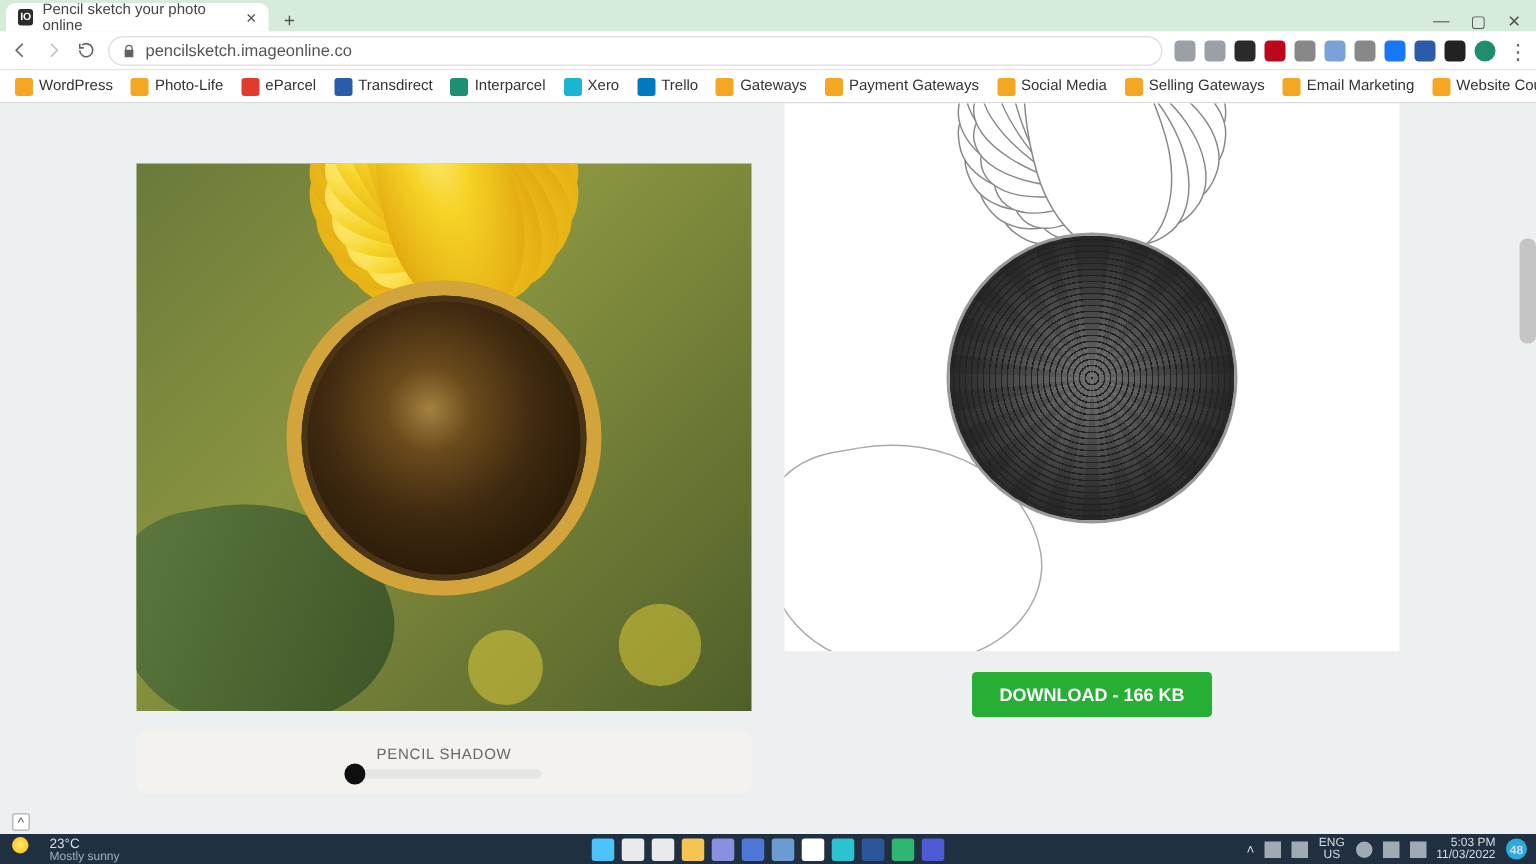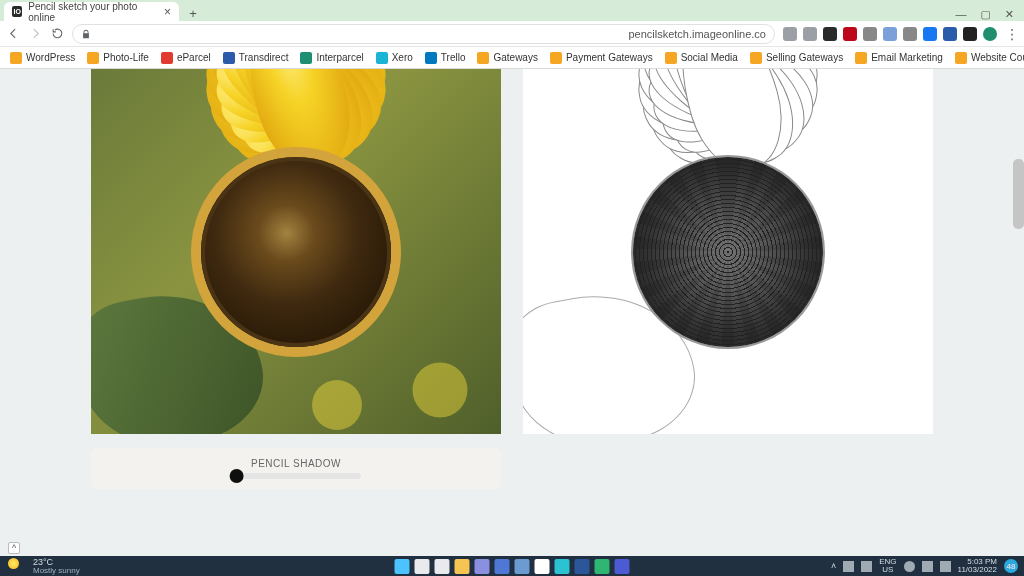--- a/index.html
+++ b/index.html
@@ -11,21 +11,21 @@
   .tab .favicon { width: 11px; height: 11px; background: #2b2b2b; border-radius: 2px; display:inline-flex;align-items:center;justify-content:center;color:#fff;font-size:7px;font-weight:700;}
   .tab .close { margin-left: auto; font-size: 12px; color: #555; cursor: pointer; }
   .new-tab { width: 16px; height: 16px; margin-left: 6px; display:flex;align-items:center;justify-content:center;font-size:13px;color:#555;cursor:pointer;}
   .win-controls { margin-left: auto; display:flex; gap: 14px; padding-right: 10px; font-size:11px; color:#555;}
   .win-controls span{cursor:pointer;}
 
   .omnibox-row { height: 26px; background:#fff; display:flex; align-items:center; padding: 0 6px; gap: 8px; border-bottom:1px solid #e5e5e5;}
   .nav-btn { width:14px; height:14px; display:inline-flex;align-items:center;justify-content:center;cursor:pointer;}
   .nav-btn svg{width:13px;height:13px;fill:none;stroke:#5f6368;stroke-width:2;}
   .nav-btn.disabled svg{stroke:#c0c0c0;}
-  .url-bar{ flex:1; height:20px; background:#fff; border:1px solid #e0e0e0; border-radius:20px; display:flex; align-items:center; padding:0 8px; gap:6px; font-size:11px; color:#555;justify-content:space-between;}
+  .url-bar{ flex:1; height:20px; background:#fff; border:1px solid #e0e0e0; border-radius:20px; display:flex; align-items:center; padding:0 8px; gap:6px; font-size:11px; color:#555;}
   .url-bar .lock{width:10px;height:10px;}
   .url-actions{display:flex;gap:6px;align-items:center;}
   .url-actions .ico{width:14px;height:14px;border-radius:3px;display:inline-block;}
   .kebab{font-size:14px;color:#5f6368;letter-spacing:-1px;cursor:pointer;}
 
   .bookmark-bar{height:22px;background:#fff;display:flex;align-items:center;padding:0 6px;gap:4px;border-bottom:1px solid #dadada;overflow:hidden;font-size:10px;color:#333;}
   .bm{display:flex;align-items:center;gap:4px;padding:2px 4px;cursor:pointer;border-radius:3px;white-space:nowrap;}
   .bm-ico{width:12px;height:12px;border-radius:2px;display:inline-block;}
   .bm-spacer{flex:1;}
 
@@ -192,21 +192,21 @@
     <div class="bm">
       <span class="bm-ico" style="background:#f5a623"></span>
       <span>Website Courses</span>
     </div>
     <span class="bm-spacer"></span>
   </div>
 
 <div class="page">
   <div class="page-scroll"></div>
   <div class="images-row">
-    <div style="display:flex;flex-direction:column;">
+    <div style="display:flex;flex-direction:column;margin-top:40px;">
       <div class="img-card left-img">
         <div class="sunflower" id="sunflower-color">
             <div class="bokeh" style="left: 10%; top: 85%; width: 60px; height: 60px; transform: translate(-50%, -50%);"></div>
             <div class="bokeh" style="left: 25%; top: 92%; width: 45px; height: 45px; transform: translate(-50%, -50%);"></div>
             <div class="bokeh" style="left: 60%; top: 92%; width: 50px; height: 50px; transform: translate(-50%, -50%);"></div>
             <div class="bokeh" style="left: 85%; top: 88%; width: 55px; height: 55px; transform: translate(-50%, -50%);"></div>
             <div class="leaf-l"></div>
             <div class="petal" style="transform: translate(-50%, -100%) rotate(0deg) translateY(-80px);"></div>
             <div class="petal" style="transform: translate(-50%, -100%) rotate(16.3636deg) translateY(-80px);"></div>
             <div class="petal" style="transform: translate(-50%, -100%) rotate(32.7273deg) translateY(-80px);"></div>
@@ -265,20 +265,21 @@
             <div class="sk-petal" style="transform: translate(-50%, -100%) rotate(245.455deg) translateY(-80px);"></div>
             <div class="sk-petal" style="transform: translate(-50%, -100%) rotate(261.818deg) translateY(-80px);"></div>
             <div class="sk-petal" style="transform: translate(-50%, -100%) rotate(278.182deg) translateY(-80px);"></div>
             <div class="sk-petal" style="transform: translate(-50%, -100%) rotate(294.545deg) translateY(-80px);"></div>
             <div class="sk-petal" style="transform: translate(-50%, -100%) rotate(310.909deg) translateY(-80px);"></div>
             <div class="sk-petal" style="transform: translate(-50%, -100%) rotate(327.273deg) translateY(-80px);"></div>
             <div class="sk-petal" style="transform: translate(-50%, -100%) rotate(343.636deg) translateY(-80px);"></div>
             <div class="sk-disc"></div>
           </div>
       </div>
+      <button class="download-btn">DOWNLOAD - 166 KB</button>
     </div>
   </div>
 </div>
 
 <span class="chev-up">^</span>
 
 <div class="taskbar">
   <div class="tb-weather">
     <span class="tb-sun"></span>
     <div style="display:flex;flex-direction:column;line-height:1;">

